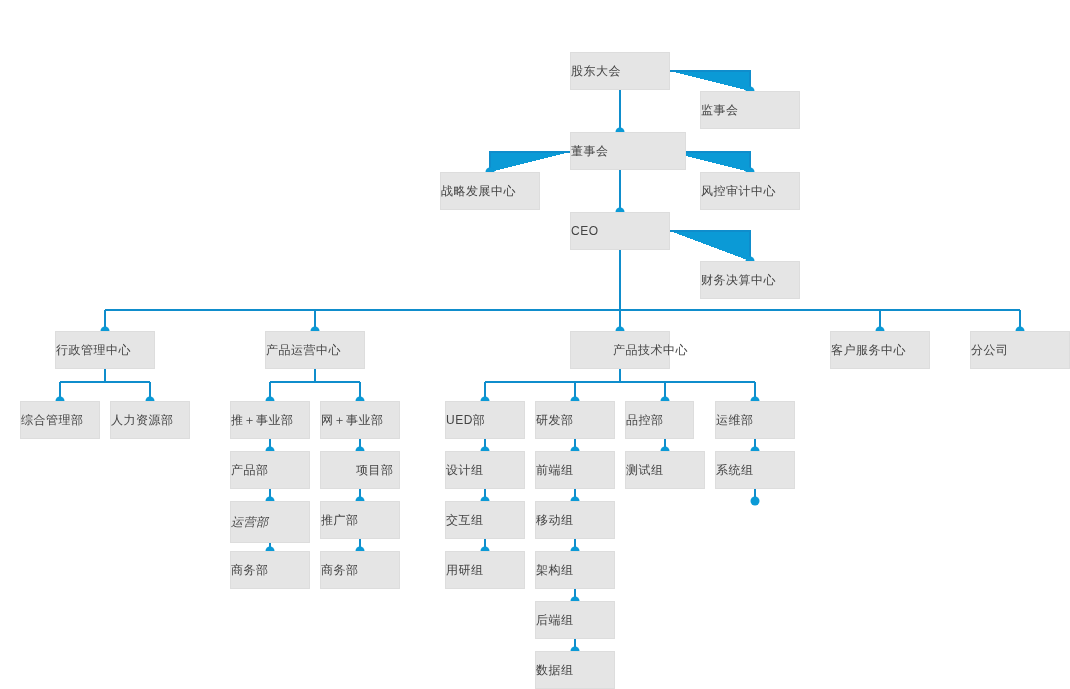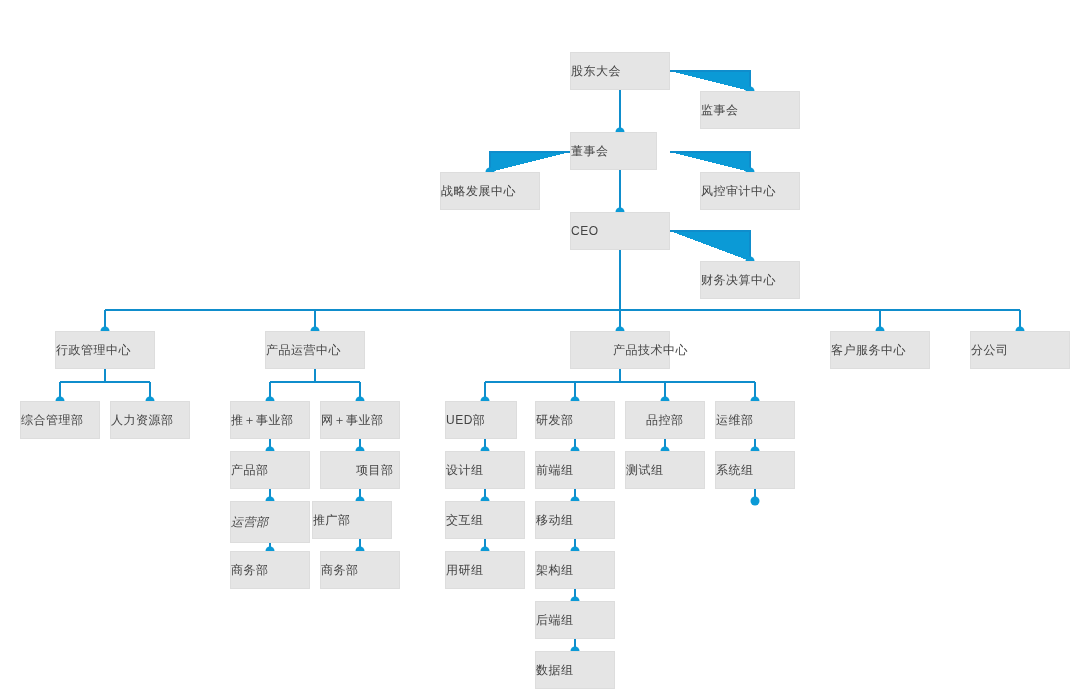--- a/index.html
+++ b/index.html
@@ -143,21 +143,21 @@
       <circle cx="575" cy="651" r="4.5"></circle>
     </g>
   </svg>
 
   <div class="node" style="left: 570px; top: 52px; width: 100px; height: 38px; border-color: rgb(221, 221, 221); color: rgb(68, 68, 68);">
       <span class="node-label">股东大会</span>
     </div>
   <div class="node" style="left: 700px; top: 91px; width: 100px; height: 38px; border-color: rgb(221, 221, 221); color: rgb(68, 68, 68);">
       <span class="node-label">监事会</span>
     </div>
-  <div class="node" style="left: 570px; top: 132px; width: 87px; height: 38px; border-color: rgb(221, 221, 221); color: rgb(68, 68, 68);">
+  <div class="node" style="left: 570px; top: 132px; width: 116px; height: 38px; border-color: rgb(221, 221, 221); color: rgb(68, 68, 68);">
       <span class="node-label">董事会</span>
     </div>
   <div class="node" style="left: 440px; top: 172px; width: 100px; height: 38px; border-color: rgb(221, 221, 221); color: rgb(68, 68, 68);">
       <span class="node-label">战略发展中心</span>
     </div>
   <div class="node" style="left: 700px; top: 172px; width: 100px; height: 38px; border-color: rgb(221, 221, 221); color: rgb(68, 68, 68);">
       <span class="node-label">风控审计中心</span>
     </div>
   <div class="node" style="left: 570px; top: 212px; width: 100px; height: 38px; border-color: rgb(221, 221, 221); color: rgb(68, 68, 68);">
       <span class="node-label">CEO</span>
@@ -194,36 +194,36 @@
     </div>
   <div class="node" style="left: 230px; top: 451px; width: 80px; height: 38px; border-color: rgb(221, 221, 221); color: rgb(68, 68, 68);">
       <span class="node-label">产品部</span>
     </div>
   <div class="node" style="left: 320px; top: 451px; width: 80px; height: 38px; border-color: rgb(221, 221, 221); color: rgb(68, 68, 68); padding-left: 35px;">
       <span class="node-label">项目部</span>
     </div>
   <div class="node" style="left: 230px; top: 501px; width: 80px; height: 42px; border-color: rgb(221, 221, 221); color: rgb(68, 68, 68); font-style: italic;">
       <span class="node-label">运营部</span>
     </div>
-  <div class="node" style="left: 312px; top: 501px; width: 80px; height: 38px; border-color: rgb(221, 221, 221); color: rgb(68, 68, 68);">
+  <div class="node" style="left: 320px; top: 501px; width: 80px; height: 38px; border-color: rgb(221, 221, 221); color: rgb(68, 68, 68);">
       <span class="node-label">推广部</span>
     </div>
   <div class="node" style="left: 230px; top: 551px; width: 80px; height: 38px; border-color: rgb(221, 221, 221); color: rgb(68, 68, 68);">
       <span class="node-label">商务部</span>
     </div>
   <div class="node" style="left: 320px; top: 551px; width: 80px; height: 38px; border-color: rgb(221, 221, 221); color: rgb(68, 68, 68);">
       <span class="node-label">商务部</span>
     </div>
-  <div class="node" style="left: 445px; top: 401px; width: 72px; height: 38px; border-color: rgb(221, 221, 221); color: rgb(68, 68, 68);">
+  <div class="node" style="left: 445px; top: 401px; width: 80px; height: 38px; border-color: rgb(221, 221, 221); color: rgb(68, 68, 68);">
       <span class="node-label">UED部</span>
     </div>
   <div class="node" style="left: 535px; top: 401px; width: 80px; height: 38px; border-color: rgb(221, 221, 221); color: rgb(68, 68, 68);">
       <span class="node-label">研发部</span>
     </div>
-  <div class="node" style="left: 625px; top: 401px; width: 80px; height: 38px; border-color: rgb(221, 221, 221); color: rgb(68, 68, 68); padding-left: 20px;">
+  <div class="node" style="left: 625px; top: 401px; width: 69px; height: 38px; border-color: rgb(221, 221, 221); color: rgb(68, 68, 68);">
       <span class="node-label">品控部</span>
     </div>
   <div class="node" style="left: 715px; top: 401px; width: 80px; height: 38px; border-color: rgb(221, 221, 221); color: rgb(68, 68, 68);">
       <span class="node-label">运维部</span>
     </div>
   <div class="node" style="left: 445px; top: 451px; width: 80px; height: 38px; border-color: rgb(221, 221, 221); color: rgb(68, 68, 68);">
       <span class="node-label">设计组</span>
     </div>
   <div class="node" style="left: 535px; top: 451px; width: 80px; height: 38px; border-color: rgb(221, 221, 221); color: rgb(68, 68, 68);">
       <span class="node-label">前端组</span>

